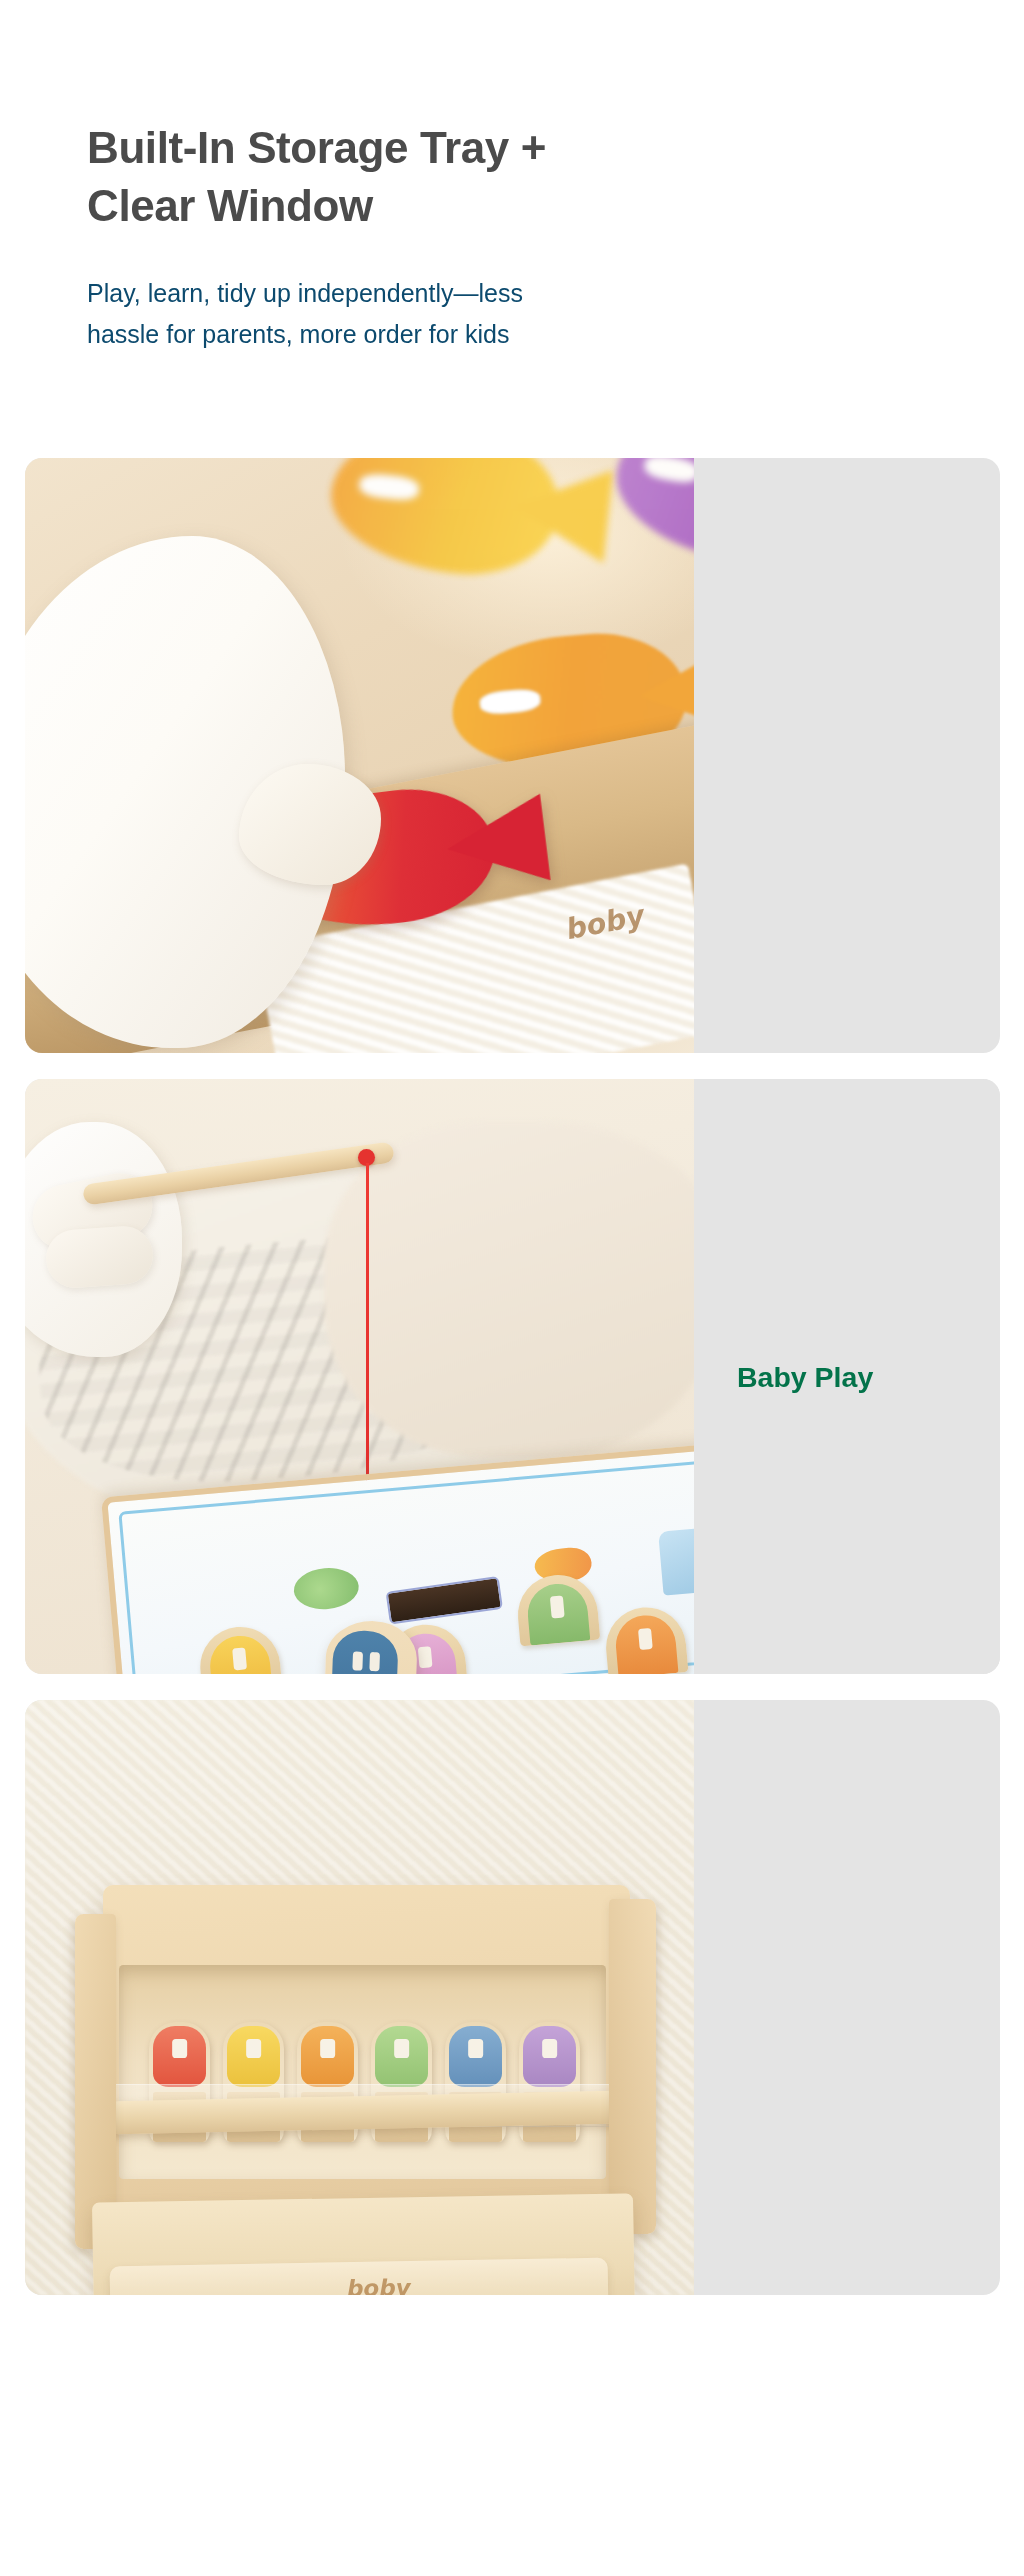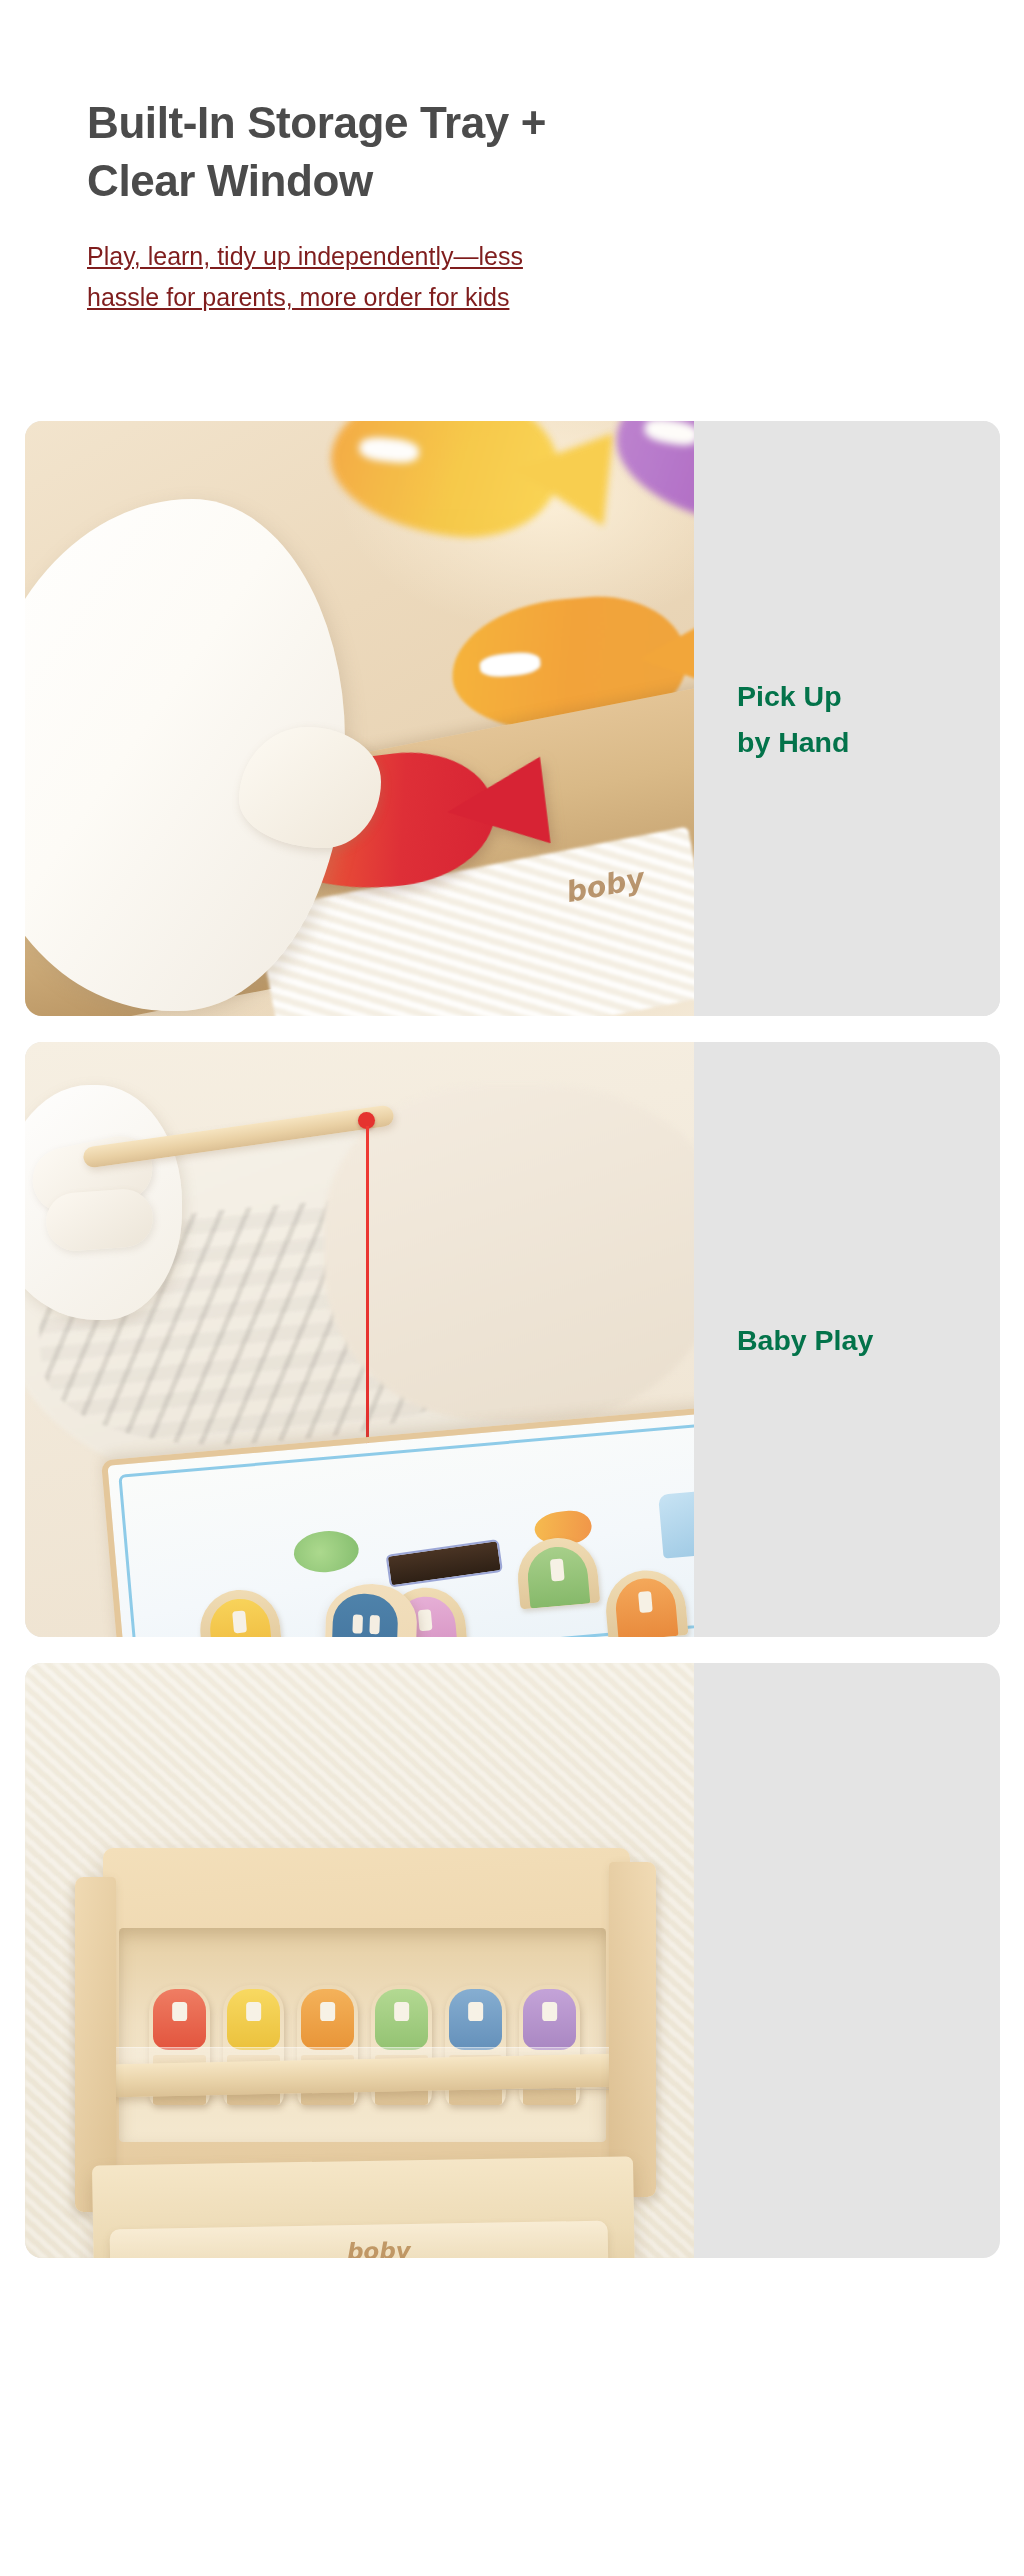--- a/index.html
+++ b/index.html
@@ -13,41 +13,40 @@
     font-family: "Liberation Sans", "DejaVu Sans", sans-serif;
     width: 1025px;
     min-height: 2576px;
     position: relative;
     overflow-x: hidden;
   }
 
   .page { width: 1025px; min-height: 2576px; background: #fff; position: relative; }
 
   
-  .header { padding: 94px 0 0 87px; }
+  .header { padding: 119px 0 0 87px; }
 
   .page-title {
     font-size: 44px;
     font-weight: 700;
     line-height: 1.32;
     color: #4b4b4b;
     letter-spacing: -0.4px;
     max-width: 783px;
     white-space: pre-line;
   }
 
   .page-subtitle {
-    margin-top: 26px;
+    margin-top: 38px;
     font-size: 25px;
     font-weight: 400;
     line-height: 1.62;
-    color: #7f1d1d;
+    color: #0c4a6e;
     max-width: 797px;
     white-space: pre-line;
-    text-decoration: underline;
   }
 
   
   .cards { margin: 104px 0 0 0; padding: 0 25px; display: flex; flex-direction: column; gap: 26px; }
 
   .feature-card {
     display: flex;
     width: 975px;
     height: 595px;
     border-radius: 17px;
@@ -434,24 +433,20 @@
           <div class="body">
               <span class="eye"></span>
             </div>
             <div class="tail"></div>
         </div>
 
         <div class="p1-sleeve"></div>
         <div class="p1-thumb"></div>
 
         <div class="p1-brand">boby</div>
-      </div>
-      <div class="card-caption">
-        <div class="caption-text">Pick Up
-by Hand</div>
       </div>
     </div>
 
     <div class="feature-card">
       <div class="card-photo photo-play">
         <div class="p2-cushion"></div>
         <div class="p2-cushion-dots"></div>
         <div class="p2-cushion2"></div>
 
         <div class="p2-hand"></div>

